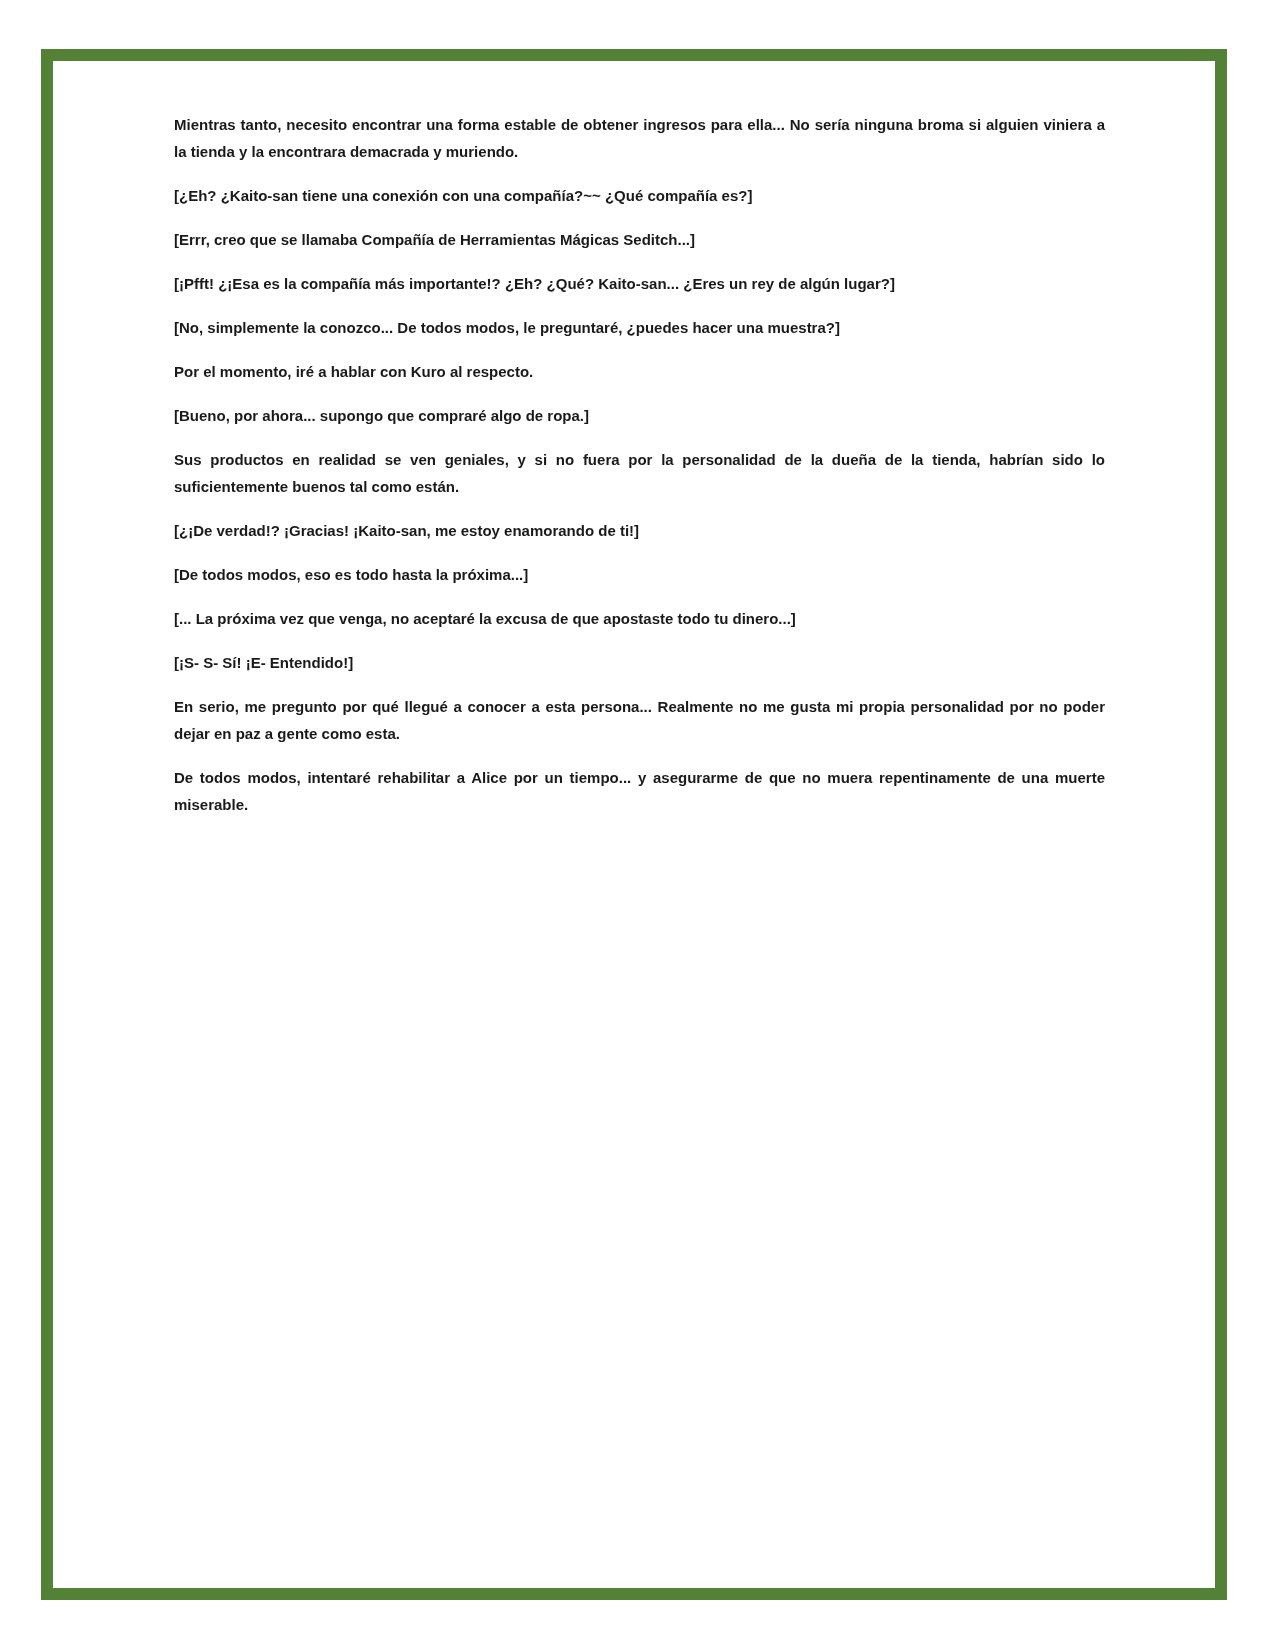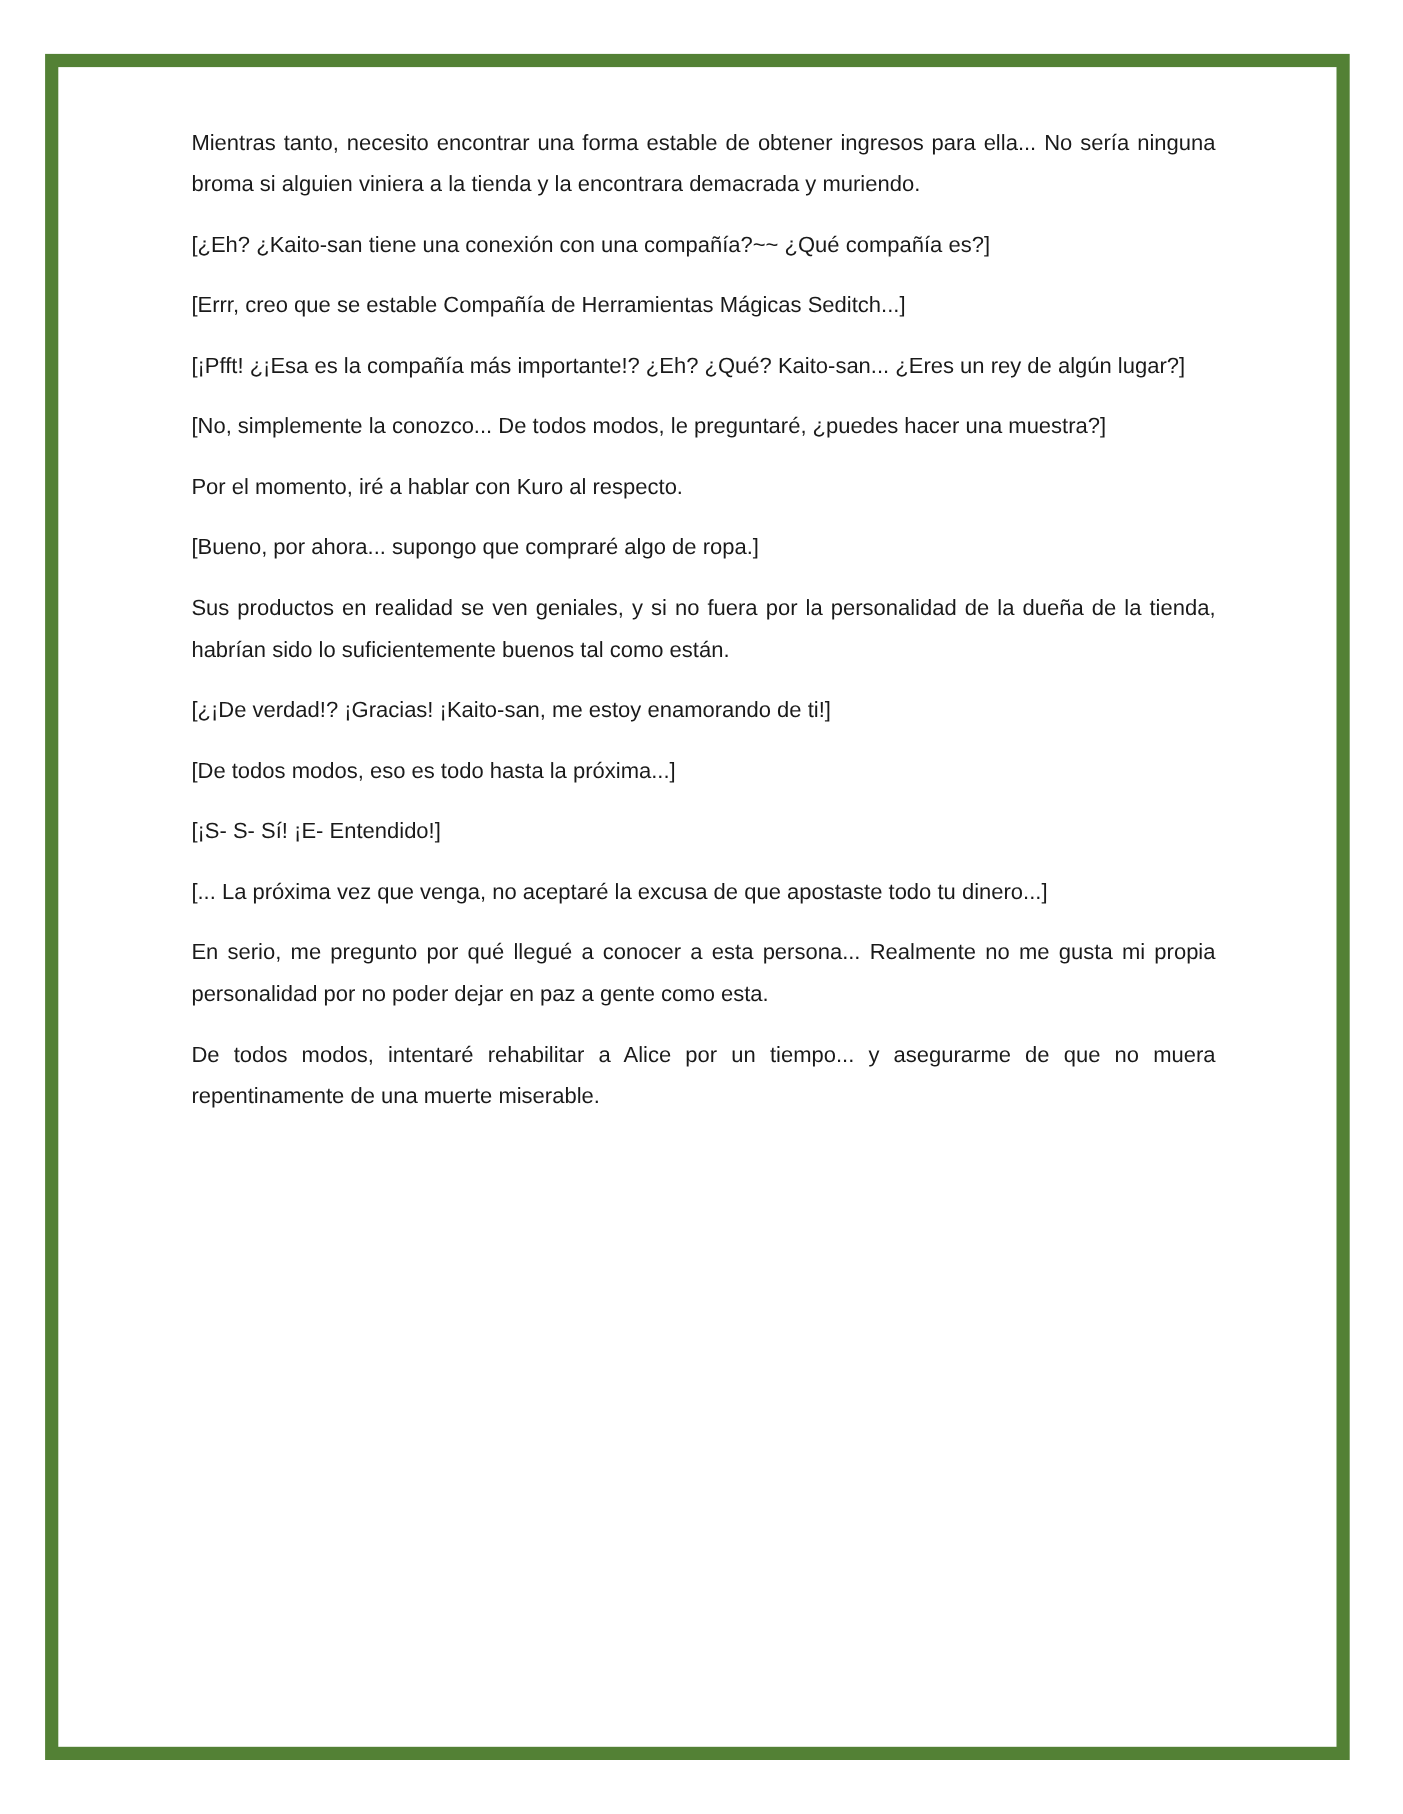--- a/index.html
+++ b/index.html
@@ -22,40 +22,41 @@
     width: 1186px;
     height: 1551px;
     border: 12px solid var(--border-color);
     background: var(--page-bg);
   }
   .text-block {
     padding: 50px 110px 0 121px;
   }
   .text-block p {
     margin: 0 0 17px 0;
-    font-size: 20px;
-    line-height: 38px;
+    font-size: 15px;
+    line-height: 27px;
     color: var(--text-color);
     text-align: justify;
     text-justify: inter-word;
+    font-weight: bold;
   }
 </style>
 </head>
 <body>
 
 <div class="page-frame">
   <div class="text-block">
     <p>Mientras tanto, necesito encontrar una forma estable de obtener ingresos para ella... No sería ninguna broma si alguien viniera a la tienda y la encontrara demacrada y muriendo.</p>
     <p>[¿Eh? ¿Kaito-san tiene una conexión con una compañía?~~ ¿Qué compañía es?]</p>
-    <p>[Errr, creo que se estable Compañía de Herramientas Mágicas Seditch...]</p>
+    <p>[Errr, creo que se llamaba Compañía de Herramientas Mágicas Seditch...]</p>
     <p>[¡Pfft! ¿¡Esa es la compañía más importante!? ¿Eh? ¿Qué? Kaito-san... ¿Eres un rey de algún lugar?]</p>
     <p>[No, simplemente la conozco... De todos modos, le preguntaré, ¿puedes hacer una muestra?]</p>
     <p>Por el momento, iré a hablar con Kuro al respecto.</p>
     <p>[Bueno, por ahora... supongo que compraré algo de ropa.]</p>
     <p>Sus productos en realidad se ven geniales, y si no fuera por la personalidad de la dueña de la tienda, habrían sido lo suficientemente buenos tal como están.</p>
     <p>[¿¡De verdad!? ¡Gracias! ¡Kaito-san, me estoy enamorando de ti!]</p>
     <p>[De todos modos, eso es todo hasta la próxima...]</p>
+    <p>[... La próxima vez que venga, no aceptaré la excusa de que apostaste todo tu dinero...]</p>
     <p>[¡S- S- Sí! ¡E- Entendido!]</p>
-    <p>[... La próxima vez que venga, no aceptaré la excusa de que apostaste todo tu dinero...]</p>
     <p>En serio, me pregunto por qué llegué a conocer a esta persona... Realmente no me gusta mi propia personalidad por no poder dejar en paz a gente como esta.</p>
     <p>De todos modos, intentaré rehabilitar a Alice por un tiempo... y asegurarme de que no muera repentinamente de una muerte miserable.</p>
   </div>
 </div>
 
 </body></html>

